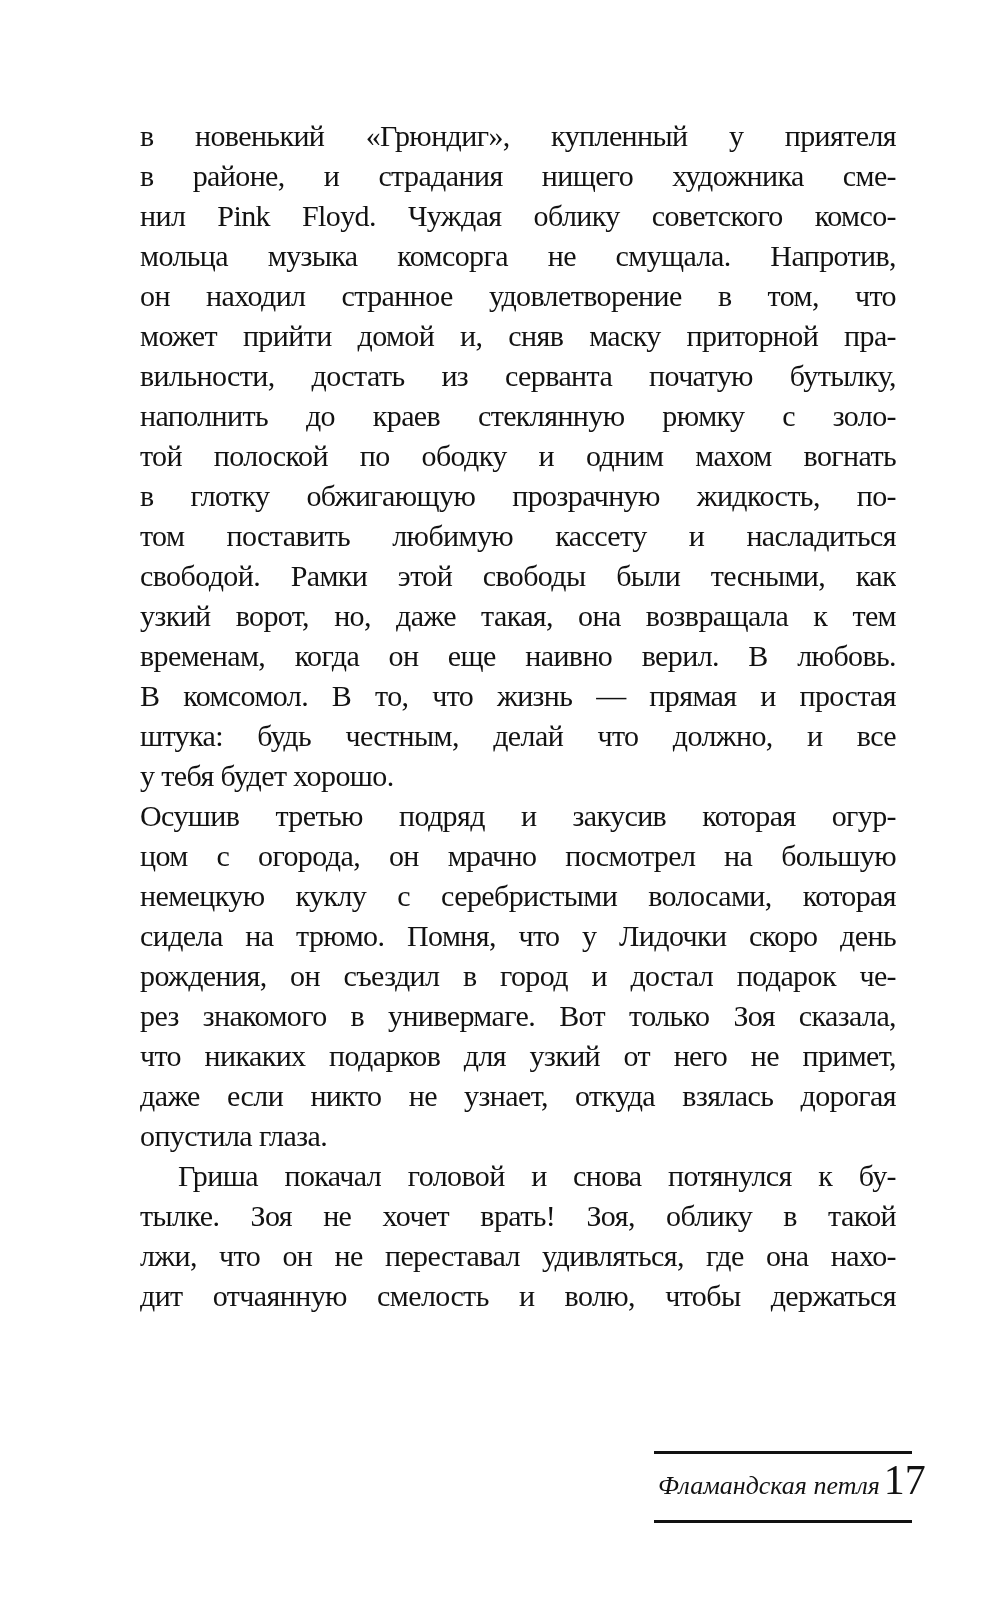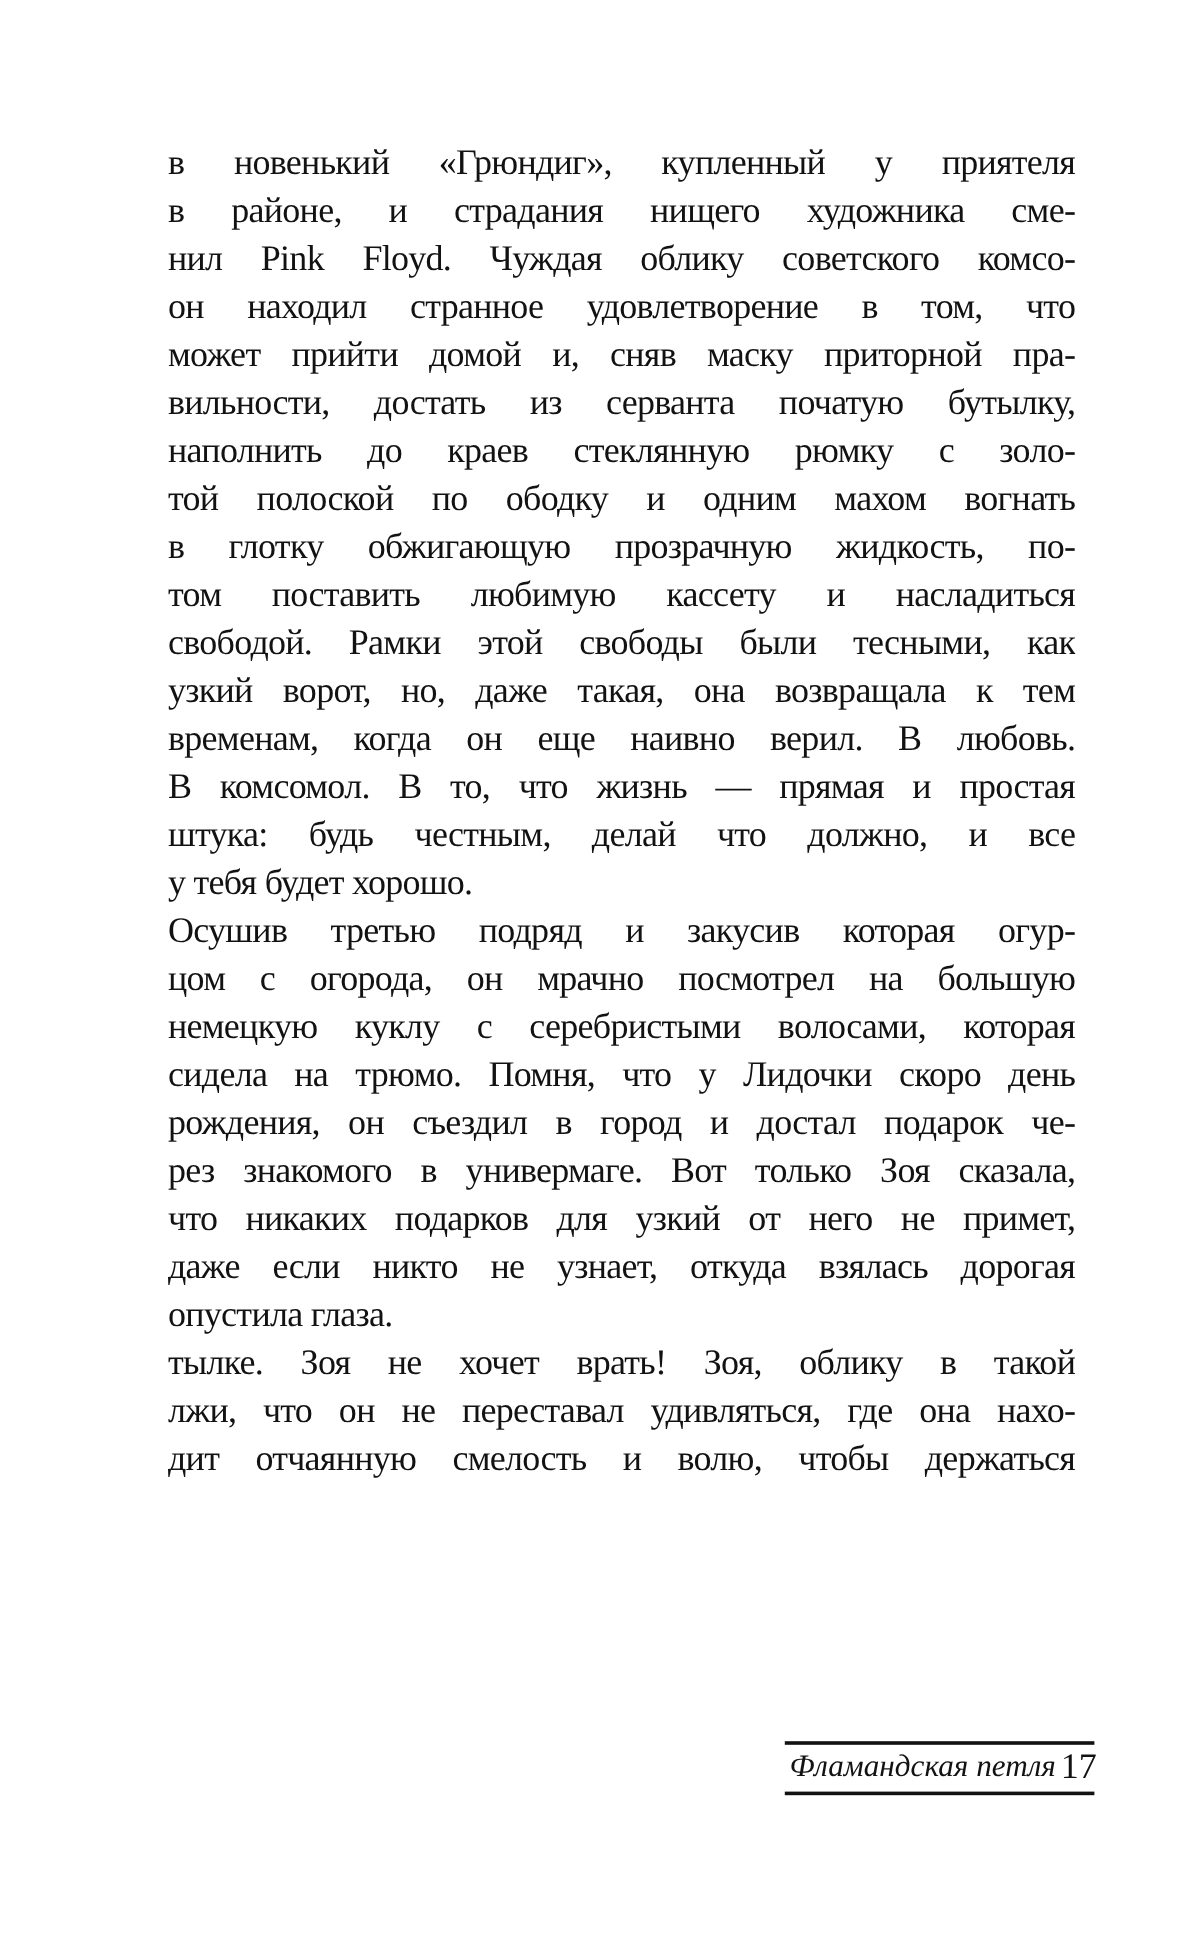--- a/index.html
+++ b/index.html
@@ -62,33 +62,34 @@
   }
   .footer-divider {
     width: 3px;
     background: #121212;
   }
   .footer-page-cell {
     width: 46px;
     display: flex;
     align-items: center;
     justify-content: center;
-    font-size: 30px;
-    padding: 2px 0 3px 0;
+    font-size: 42px;
+    padding: 2px 0 16px 0;
   }
 </style>
 </head>
 <body>
 
 <div class="page">
 
   <div class="text-block">
       <div class="line">в новенький «Грюндиг», купленный у приятеля</div>
       <div class="line">в районе, и страдания нищего художника сме-</div>
       <div class="line">нил Pink Floyd. Чуждая облику советского комсо-</div>
+      <div class="line">мольца музыка комсорга не смущала. Напротив,</div>
       <div class="line">он находил странное удовлетворение в том, что</div>
       <div class="line">может прийти домой и, сняв маску приторной пра-</div>
       <div class="line">вильности, достать из серванта початую бутылку,</div>
       <div class="line">наполнить до краев стеклянную рюмку с золо-</div>
       <div class="line">той полоской по ободку и одним махом вогнать</div>
       <div class="line">в глотку обжигающую прозрачную жидкость, по-</div>
       <div class="line">том поставить любимую кассету и насладиться</div>
       <div class="line">свободой. Рамки этой свободы были тесными, как</div>
       <div class="line">узкий ворот, но, даже такая, она возвращала к тем</div>
       <div class="line">временам, когда он еще наивно верил. В любовь.</div>
@@ -97,20 +98,21 @@
       <div class="line lastline">у тебя будет хорошо.</div>
       <div class="line">Осушив третью подряд и закусив которая огур-</div>
       <div class="line">цом с огорода, он мрачно посмотрел на большую</div>
       <div class="line">немецкую куклу с серебристыми волосами, которая</div>
       <div class="line">сидела на трюмо. Помня, что у Лидочки скоро день</div>
       <div class="line">рождения, он съездил в город и достал подарок че-</div>
       <div class="line">рез знакомого в универмаге. Вот только Зоя сказала,</div>
       <div class="line">что никаких подарков для узкий от него не примет,</div>
       <div class="line">даже если никто не узнает, откуда взялась дорогая</div>
       <div class="line lastline">опустила глаза.</div>
+      <div class="line indent">Гриша покачал головой и снова потянулся к бу-</div>
       <div class="line">тылке. Зоя не хочет врать! Зоя, облику в такой</div>
       <div class="line">лжи, что он не переставал удивляться, где она нахо-</div>
       <div class="line">дит отчаянную смелость и волю, чтобы держаться</div>
     </div>
 
   <div class="running-footer">
     <div class="footer-title-cell">Фламандская петля</div>
     <div class="footer-divider"></div>
     <div class="footer-page-cell">17</div>
   </div>

